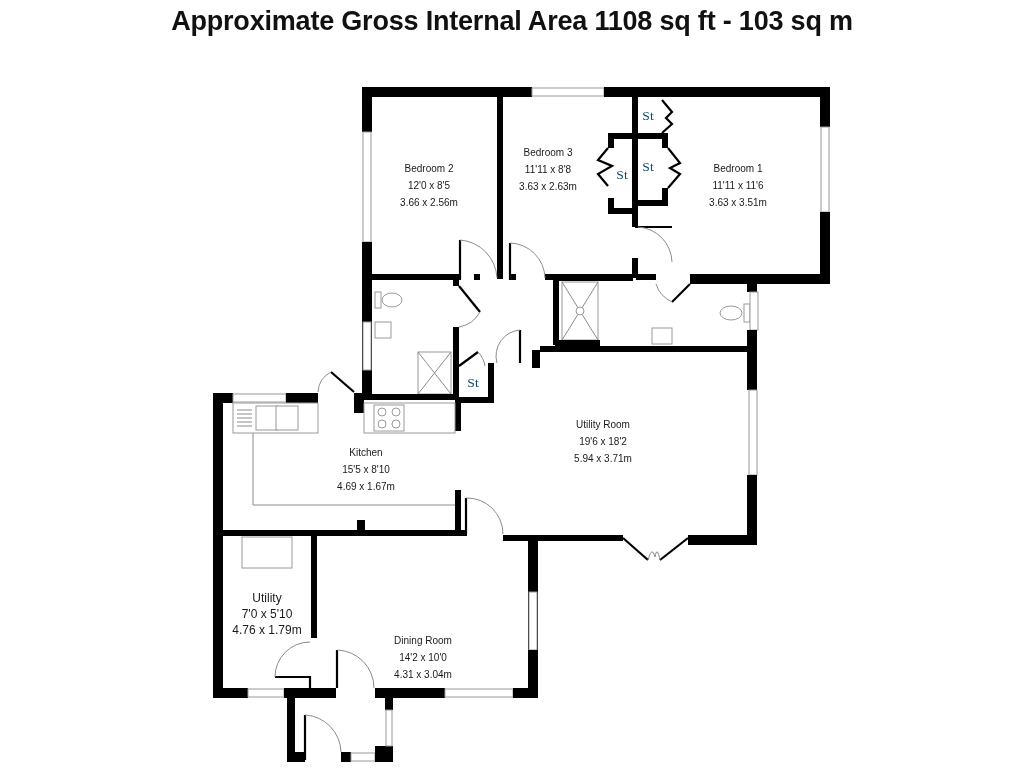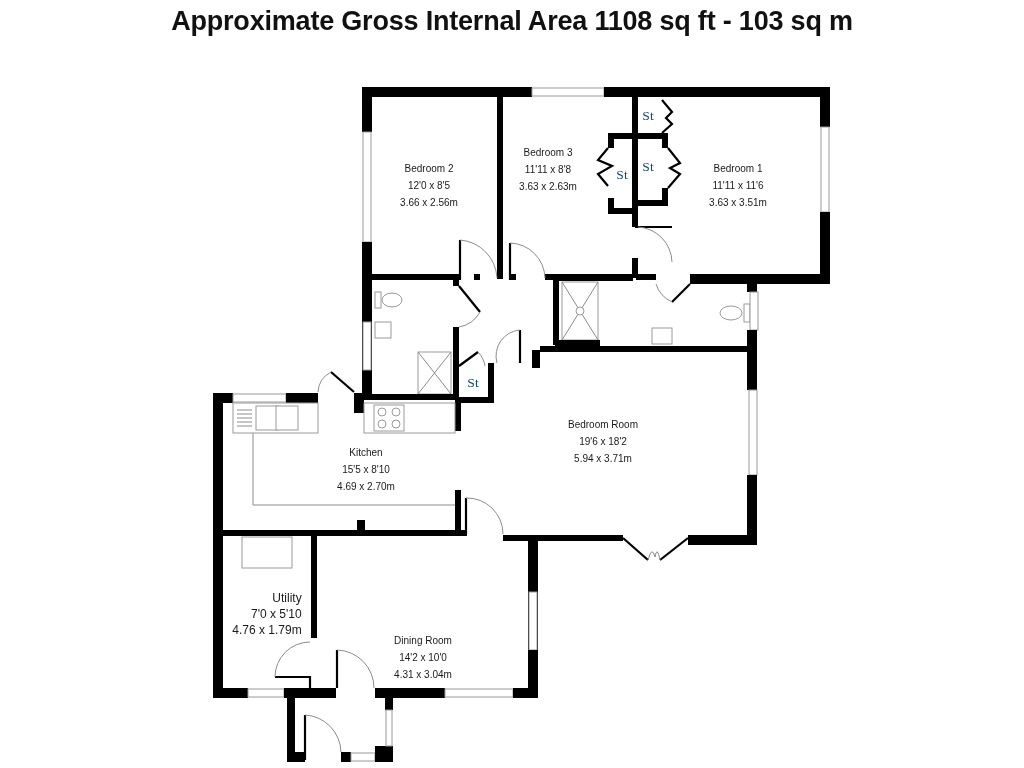--- a/index.html
+++ b/index.html
@@ -6,21 +6,21 @@
     body { width: 1024px; height: 768px; position: relative; overflow: hidden; font-family: "Liberation Sans", sans-serif; }
     .title { position: absolute; left: 0; top: 6px; width: 1024px; text-align: center; font-family: "Liberation Sans", sans-serif; font-weight: bold; font-size: 27px; color: #111; letter-spacing: -0.2px; }
     svg.plan { position: absolute; left: 0; top: 0; }
     .wall { fill: #000; }
     .win { fill: #fff; stroke: #9a9a9a; stroke-width: 1; }
     .thin { fill: none; stroke: #8c8c8c; stroke-width: 1; }
     .door { fill: none; stroke: #000; stroke-width: 2.2; }
     .arc { fill: none; stroke: #8c8c8c; stroke-width: 1; }
     .fixture { fill: #fff; stroke: #9a9a9a; stroke-width: 1; }
     .room-label { position: absolute; text-align: center; font-family: "Liberation Sans", sans-serif; color: #1a1a1a; font-size: 10px; line-height: 17px; white-space: nowrap; transform: translateX(-50%); }
-    .room-label.small { font-size: 12px; line-height: 16px; text-align: right; }
+    .room-label.small { font-size: 12px; line-height: 16px; }
     .st-label { position: absolute; font-family: Liberation Serif, serif; font-size: 13.5px; color: #0c4a6e; transform: translate(-50%, -50%); }
   </style>
 </head>
 <body>
 
 <div class="title">Approximate Gross Internal Area 1108 sq ft - 103 sq m</div>
 
 <svg class="plan" width="1024" height="768" viewBox="0 0 1024 768">
 
   <g>
@@ -210,24 +210,24 @@
   <div>3.63 x 2.63m</div>
 </div>
 <div class="room-label" style="left:738px; top:160px;">
   <div>Bedroom 1</div>
   <div>11'11 x 11'6</div>
   <div>3.63 x 3.51m</div>
 </div>
 <div class="room-label" style="left:366px; top:444px;">
   <div>Kitchen</div>
   <div>15'5 x 8'10</div>
-  <div>4.69 x 2.70m</div>
+  <div>4.69 x 1.67m</div>
 </div>
 <div class="room-label" style="left:603px; top:416px;">
-  <div>Bedroom Room</div>
+  <div>Utility Room</div>
   <div>19'6 x 18'2</div>
   <div>5.94 x 3.71m</div>
 </div>
 <div class="room-label small" style="left:267px; top:590px;">
   <div>Utility</div>
   <div>7'0 x 5'10</div>
   <div>4.76 x 1.79m</div>
 </div>
 <div class="room-label" style="left:423px; top:588px;margin-top:44px;">
   <div>Dining Room</div>

